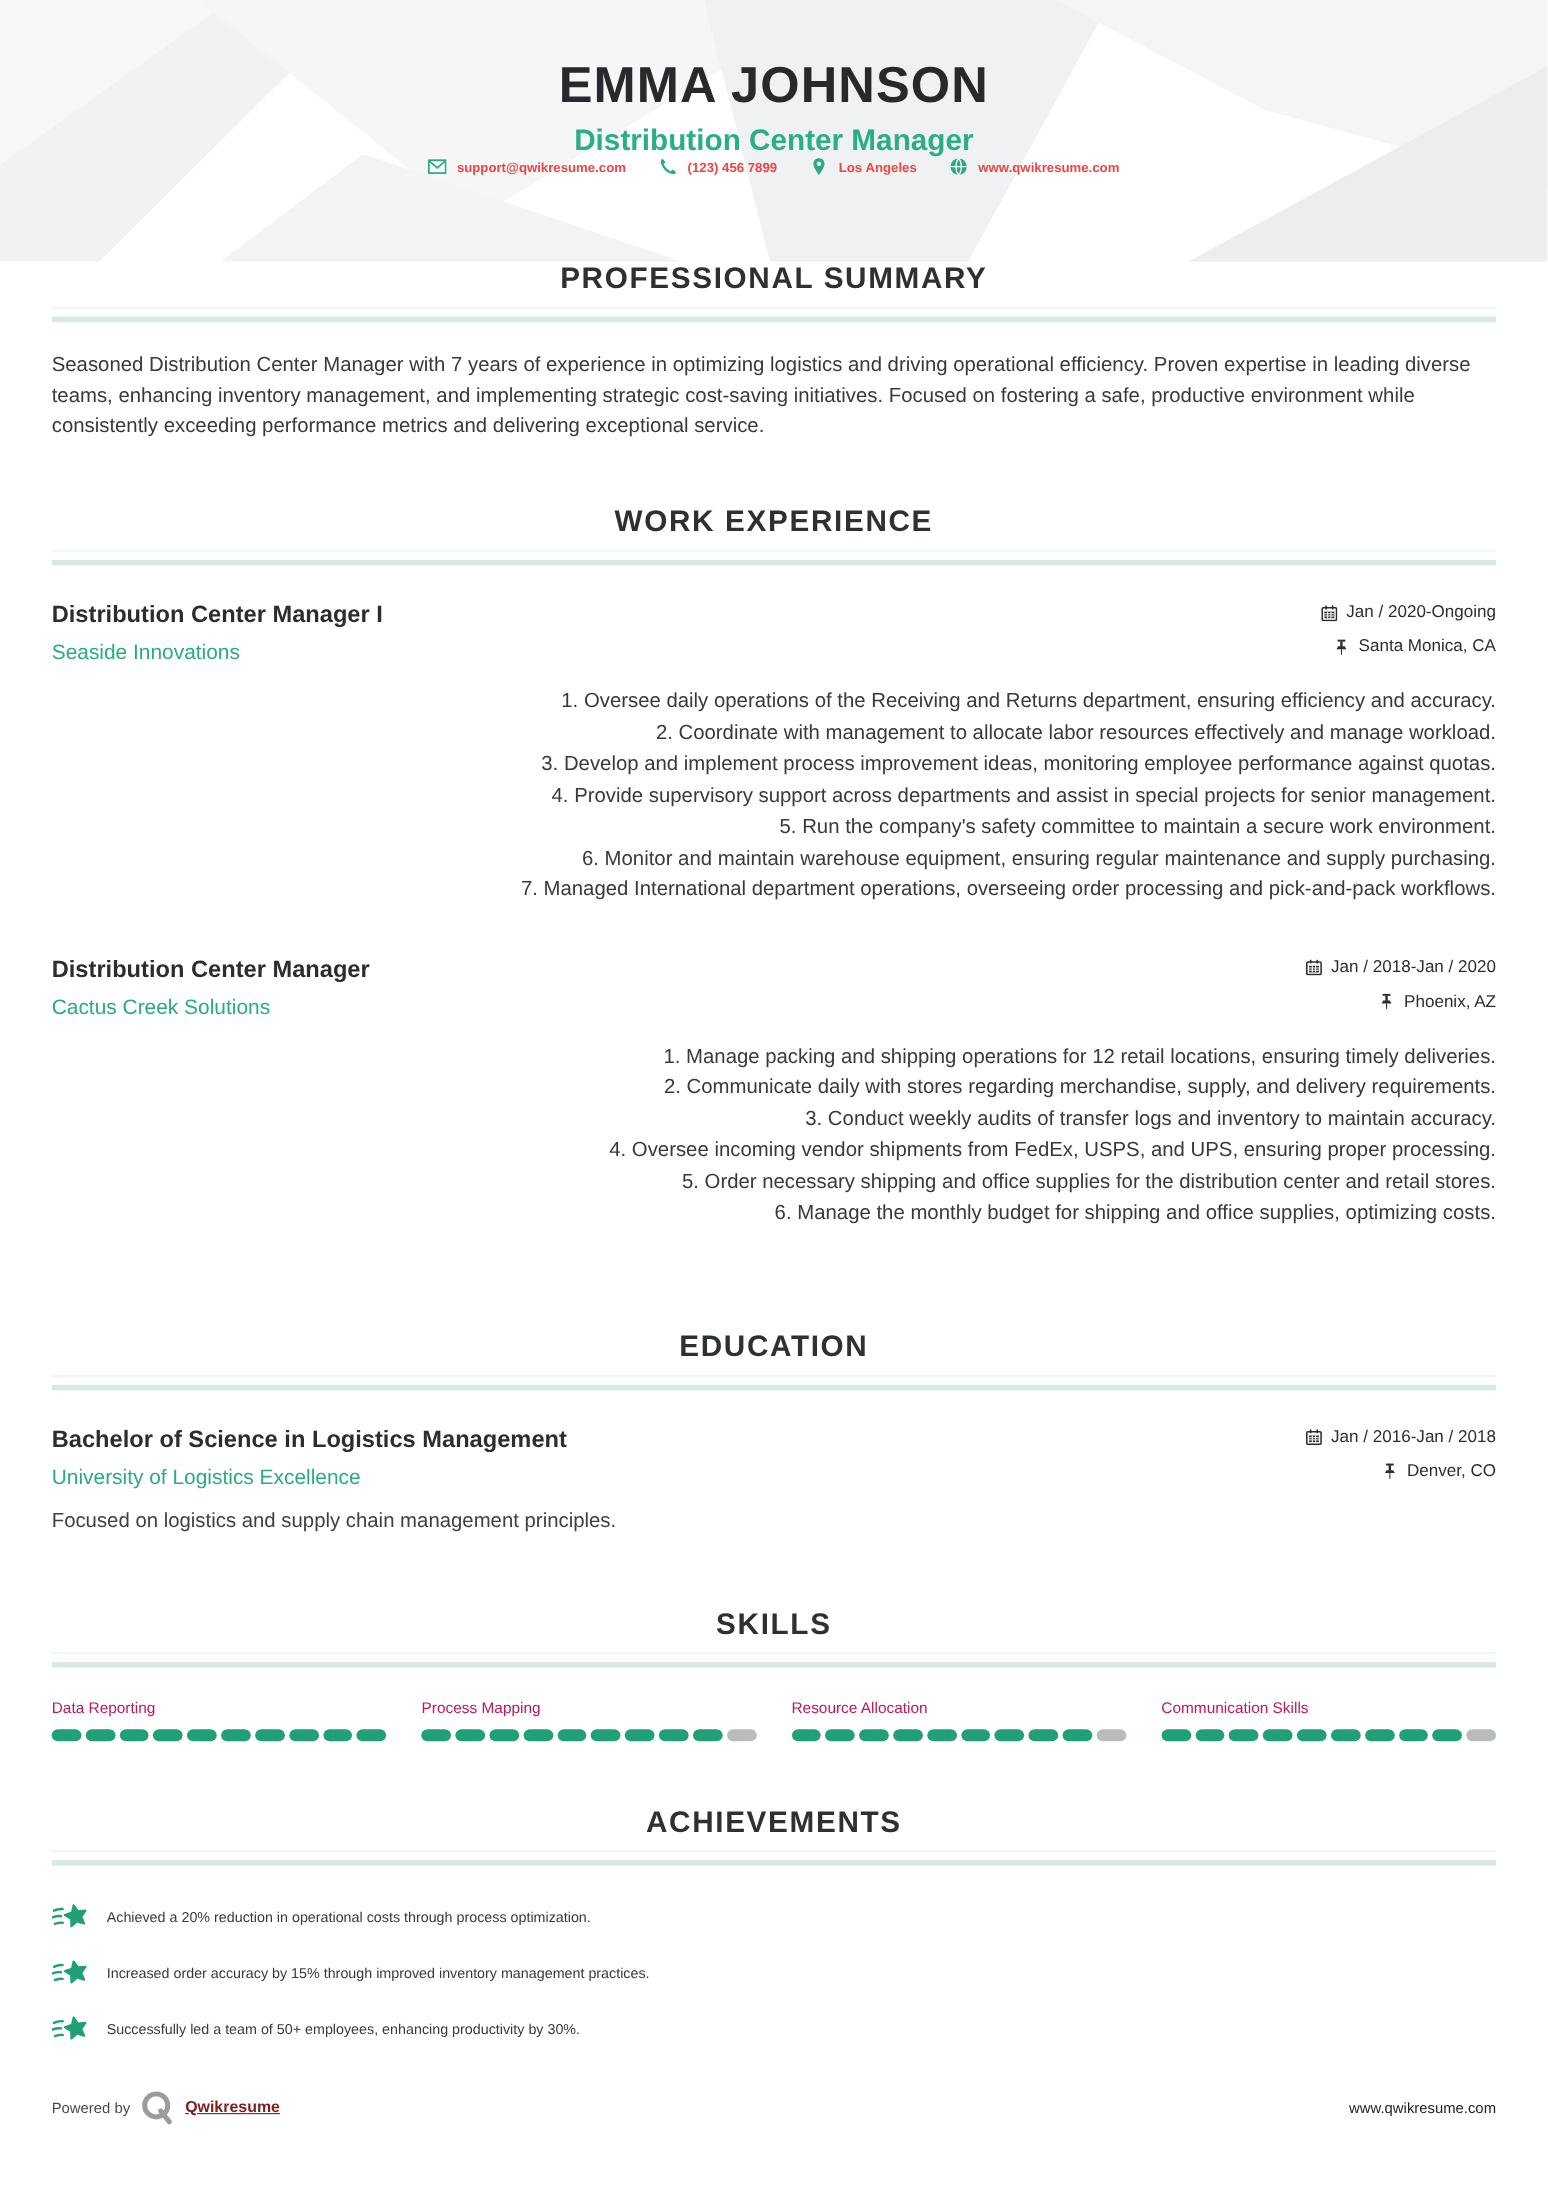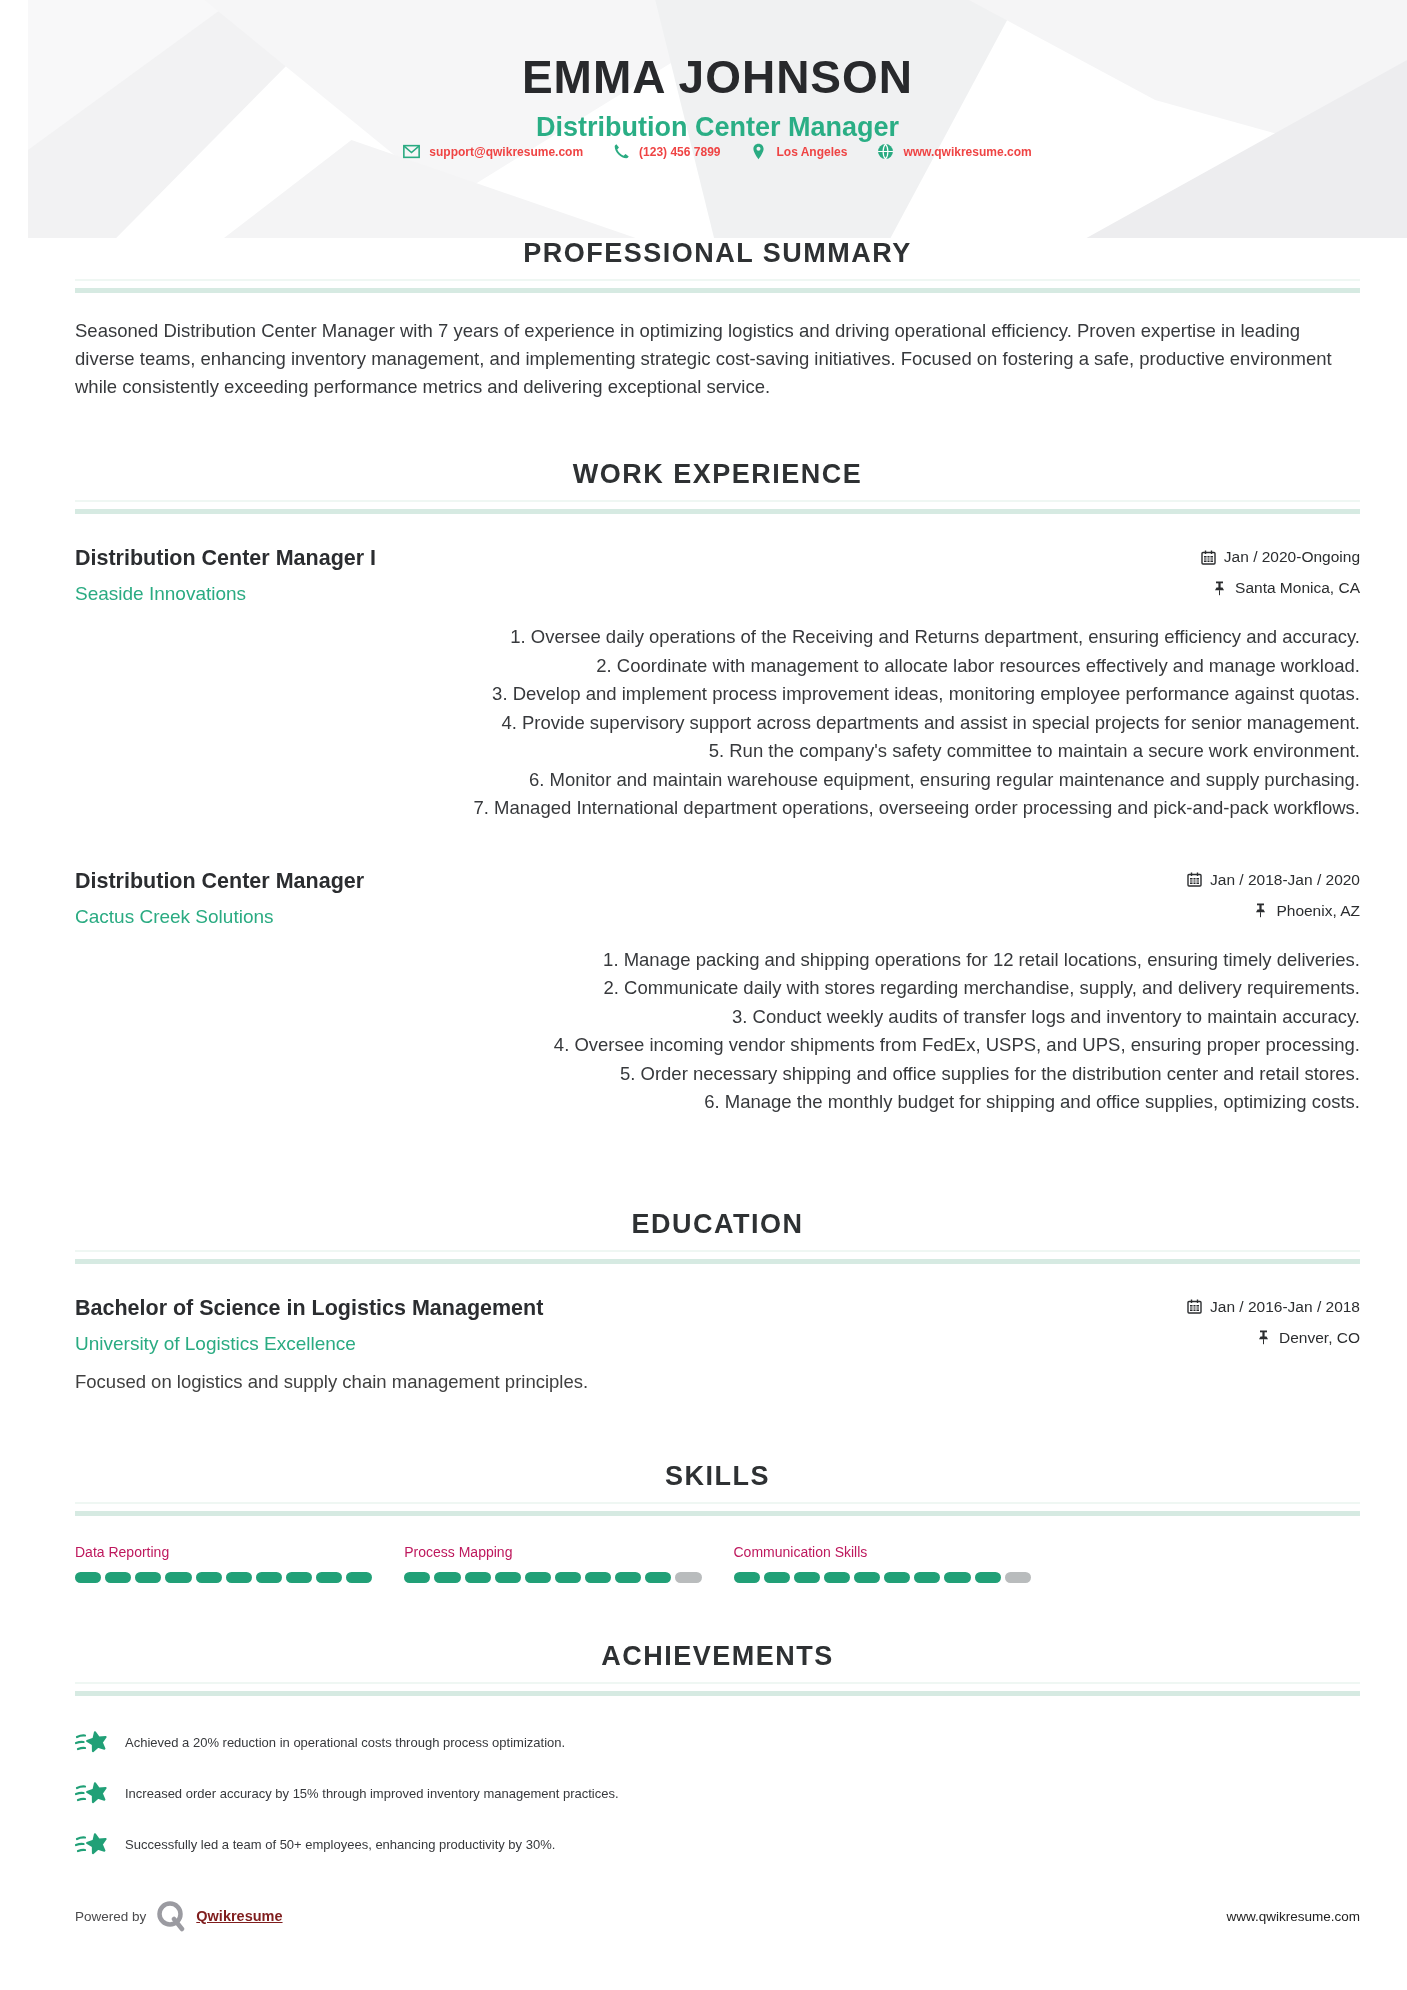--- a/index.html
+++ b/index.html
@@ -1,20 +1,20 @@
 <!DOCTYPE html>
 <html><head>
 <meta charset="utf-8">
 <style>
   * { margin:0; padding:0; box-sizing:border-box; }
   html,body { background:#ffffff; }
   body { font-family:"Liberation Sans", sans-serif; color:#3b3e40; }
   .page {
     position:relative; width:1407px; height:1990px; margin:0 auto;
-    background:#ffffff; overflow:hidden; display:flex; flex-direction:column;padding-left:28px;
+    background:#ffffff; overflow:hidden; display:flex; flex-direction:column;
   }
   
   .hero { position:relative; height:238px; flex:none; }
   .hero-bg { position:absolute; inset:0; width:100%; height:100%; }
   .hero-inner { position:relative; text-align:center; padding-top:50px; }
   .name {
     font-size:46px; font-weight:700; letter-spacing:1px; color:#28292c;
     text-transform:uppercase;
   }
   .job-title { margin-top:8px; font-size:27px; font-weight:600; color:#2aae85; }
@@ -305,20 +305,35 @@
             <span class="seg seg-filled"></span>
             <span class="seg seg-filled"></span>
             <span class="seg seg-filled"></span>
             <span class="seg seg-filled"></span>
             <span class="seg seg-filled"></span>
             <span class="seg seg-filled"></span>
             <span class="seg seg-empty"></span>
           </div>
       </div>
       <div>
+        <div class="skill-label">Resource Allocation</div>
+        <div class="skill-bar">
+            <span class="seg seg-filled"></span>
+            <span class="seg seg-filled"></span>
+            <span class="seg seg-filled"></span>
+            <span class="seg seg-filled"></span>
+            <span class="seg seg-filled"></span>
+            <span class="seg seg-filled"></span>
+            <span class="seg seg-filled"></span>
+            <span class="seg seg-filled"></span>
+            <span class="seg seg-filled"></span>
+            <span class="seg seg-empty"></span>
+          </div>
+      </div>
+      <div>
         <div class="skill-label">Communication Skills</div>
         <div class="skill-bar">
             <span class="seg seg-filled"></span>
             <span class="seg seg-filled"></span>
             <span class="seg seg-filled"></span>
             <span class="seg seg-filled"></span>
             <span class="seg seg-filled"></span>
             <span class="seg seg-filled"></span>
             <span class="seg seg-filled"></span>
             <span class="seg seg-filled"></span>

